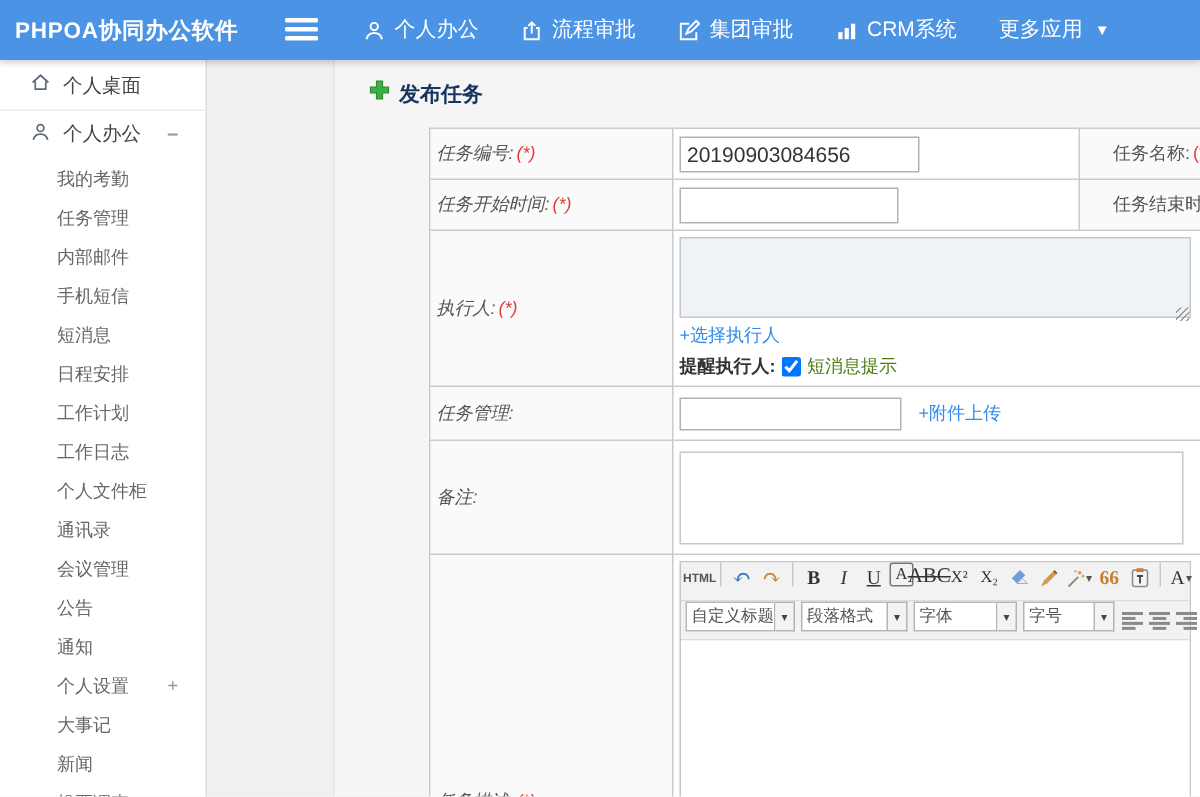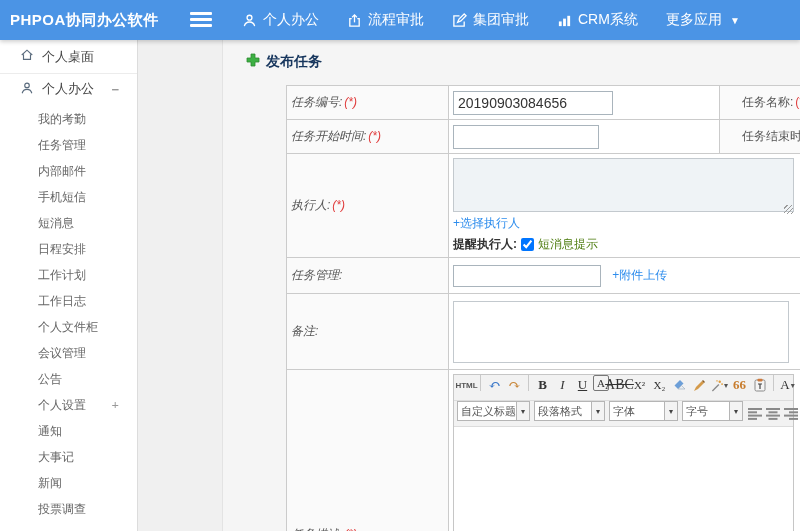--- a/index.html
+++ b/index.html
@@ -164,27 +164,28 @@
   <div class="side-list">
     <div class="side-item"><span>我的考勤</span></div>
     <div class="side-item"><span>任务管理</span></div>
     <div class="side-item"><span>内部邮件</span></div>
     <div class="side-item"><span>手机短信</span></div>
     <div class="side-item"><span>短消息</span></div>
     <div class="side-item"><span>日程安排</span></div>
     <div class="side-item"><span>工作计划</span></div>
     <div class="side-item"><span>工作日志</span></div>
     <div class="side-item"><span>个人文件柜</span></div>
+    <div class="side-item"><span>通讯录</span></div>
     <div class="side-item"><span>会议管理</span></div>
     <div class="side-item"><span>公告</span></div>
+    <div class="side-item"><span>通知</span></div>
     <div class="side-item">
       <span>个人设置</span>
       <span class="expand">+</span>
     </div>
-    <div class="side-item"><span>通知</span></div>
     <div class="side-item"><span>大事记</span></div>
     <div class="side-item"><span>新闻</span></div>
     <div class="side-item"><span>投票调查</span></div>
   </div>
 </div>
 
 <div class="main">
   <div class="inner">
 
     <div class="page-title">

